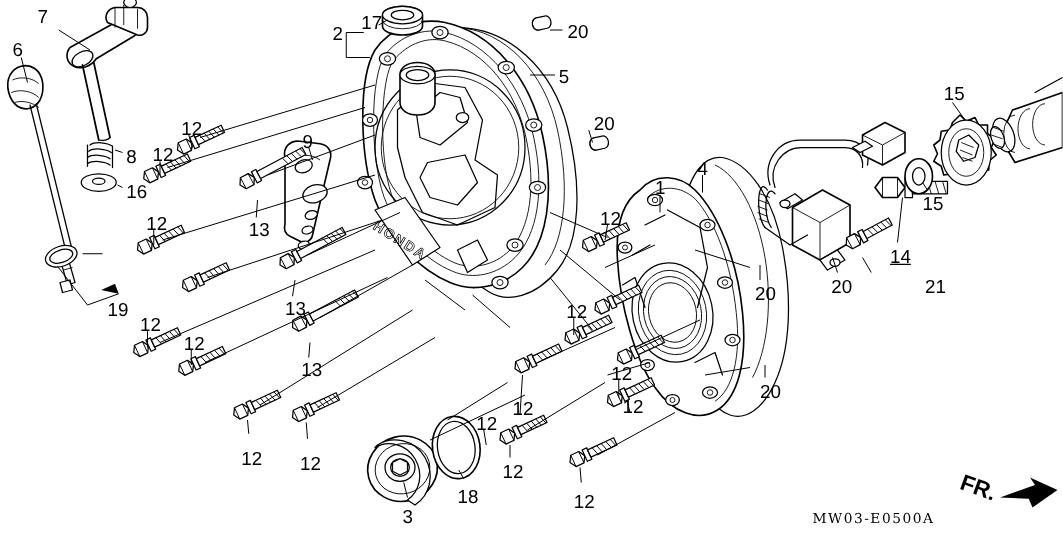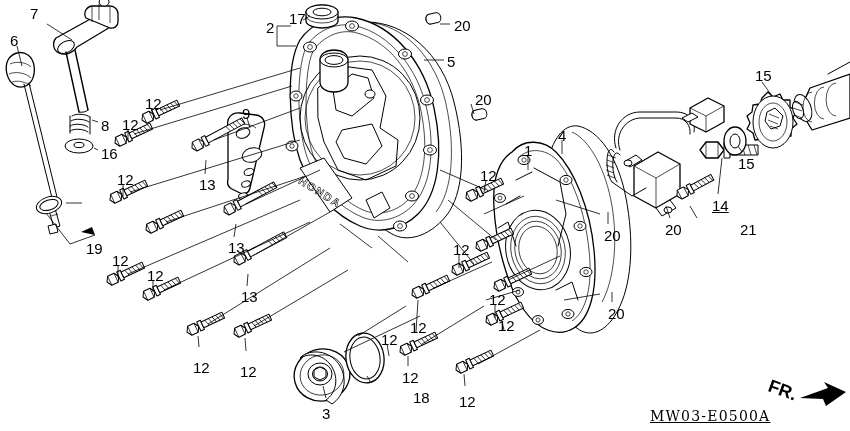--- a/index.html
+++ b/index.html
@@ -15,25 +15,24 @@
     font-size:15px;
     font-weight:400;
     color:#000;
     line-height:1;
     white-space:nowrap;
     letter-spacing:0px;
   }
   #partcode{
     position:absolute;
     font-family:"DejaVu Serif", serif;
-    font-size:14px;
+    font-size:11px;
     letter-spacing:1.2px;
     color:#000;
     white-space:nowrap;
-    text-decoration:underline;
   }
   #fr-label{
     position:absolute;
     font-family:"Liberation Sans", sans-serif;
     font-weight:bold;
     font-size:18px;
     color:#000;
     transform:rotate(20deg);
     white-space:nowrap;
   }
@@ -396,21 +395,21 @@
       <div class="callout" style="left: 147px; top: 268px;">12</div>
       <div class="callout" style="left: 453px; top: 242px;">12</div>
       <div class="callout" style="left: 241px; top: 289px;">13</div>
       <div class="callout" style="left: 489px; top: 292px;">12</div>
       <div class="callout" style="left: 608px; top: 306px;">20</div>
       <div class="callout" style="left: 381px; top: 332px;">12</div>
       <div class="callout" style="left: 410px; top: 320px;">12</div>
       <div class="callout" style="left: 498px; top: 318px;">12</div>
       <div class="callout" style="left: 193px; top: 360px;">12</div>
       <div class="callout" style="left: 240px; top: 364px;">12</div>
-      <div class="callout" style="left: 366px; top: 390px; margin-left: 47px;">18</div>
+      <div class="callout" style="left: 366px; top: 390px;">18</div>
       <div class="callout" style="left: 322px; top: 406px;">3</div>
       <div class="callout" style="left: 402px; top: 370px;">12</div>
       <div class="callout" style="left: 459px; top: 394px;">12</div>
     </div>
 
   <div id="partcode" style="left:650px;top:408px;">MW03-E0500A</div>
 
   <div id="fr-label" style="left:768px;top:380px;">FR.</div>
 
 </div>

